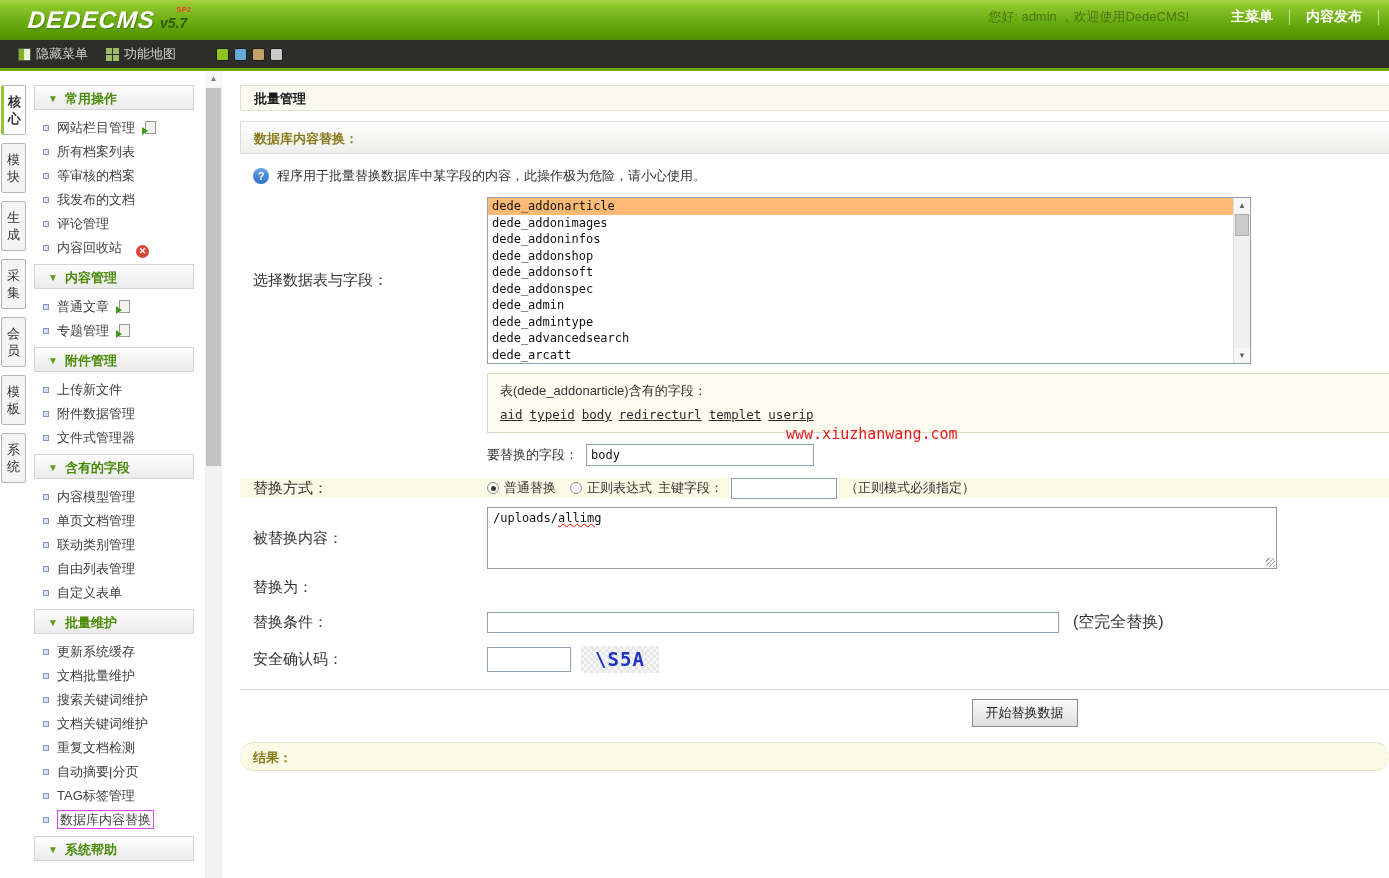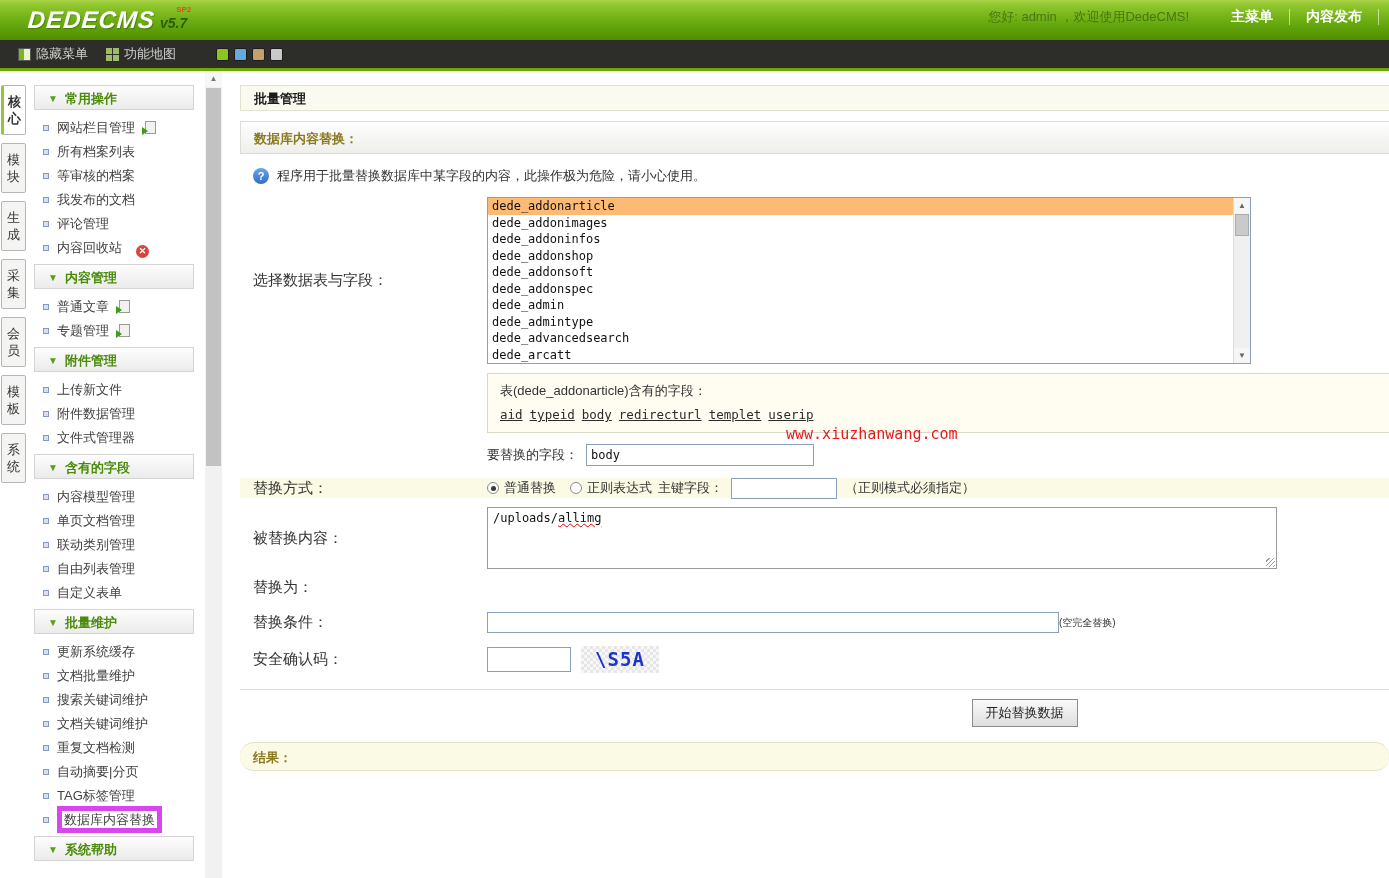--- a/index.html
+++ b/index.html
@@ -45,21 +45,21 @@
   
   .smenu { position:absolute; left:33px; top:10px; width:162px; }
   .ssec-hdr { position:relative; height:25px; line-height:25px; margin:4px 1px 6px 1px;
     border:1px solid #d4d4d4; background:linear-gradient(#fdfdfd,#ebebeb);
     color:#4a8b0a; font-weight:bold; font-size:13px; padding-left:30px; cursor:pointer; }
   .ssec-hdr .chev { position:absolute; left:13px; top:0; color:#5d9d13; font-size:10px; font-weight:normal; }
   .sitem { position:relative; height:24px; line-height:24px; padding-left:24px; font-size:13px;
     color:#404040; cursor:pointer; white-space:nowrap; }
   .sitem .bullet { position:absolute; left:10px; top:9px; width:6px; height:6px;
     background:#d7dff2; border:1px solid #8698c6; }
-  .sitem .lbl.current { border:5px solid #d946ef; padding:1px 2px; }
+  .sitem .lbl.current { border:1px solid #d946ef; padding:1px 2px; }
   .ic-docadd { display:inline-block; width:11px; height:13px; background:#f2f2ee; border:1px solid #9a9a94;
     position:relative; vertical-align:-2px; margin-left:10px; }
   .ic-docadd:after { content:""; position:absolute; left:-4px; bottom:-2px; width:0; height:0;
     border-left:6px solid #3f9a1a; border-top:4px solid transparent; border-bottom:4px solid transparent; }
   .ic-redx { display:inline-block; width:13px; height:13px; border-radius:7px; background:#d9453a;
     color:#fff; font-size:9px; font-weight:bold; line-height:13px; text-align:center;
     vertical-align:-2px; margin-left:14px; }
 
   
   .sscroll { position:absolute; left:205px; top:0; width:17px; height:100%; background:#f1f1f1; }
@@ -124,21 +124,21 @@
   .ta.h2 { height:57px; border:2px solid #7db4e0; }
   .ta .grip { position:absolute; right:1px; bottom:1px; width:9px; height:9px;
     background:repeating-linear-gradient(135deg,transparent 0 2px,#9a9a9a 2px 3px); }
   .sq { text-decoration:underline wavy #e00 1px; }
   .seltext { background:#4a8fdd; color:#fff; }
   .seltext .sq { text-decoration:underline wavy #ff5a5a 1px; }
 
   
   .row-cond { margin-top:15px; align-items:center; }
   .inp.cond { width:572px; height:21px; }
-  .cond-hint { font-size:10px; }
+  .cond-hint { margin-left:14px; font-size:16px; }
   .row-cap { margin-top:13px; align-items:center; }
   .inp.cap { width:84px; height:25px; }
   .captcha { margin-left:10px; width:78px; height:27px; line-height:26px; text-align:center;
     background:linear-gradient(45deg,#e7e7e7 25%,transparent 25%,transparent 75%,#e7e7e7 75%),
                linear-gradient(45deg,#e7e7e7 25%,#f7f7f7 25%,#f7f7f7 75%,#e7e7e7 75%);
     background-size:6px 6px; background-position:0 0,3px 3px;
     color:#1d33c9; font-weight:bold; font-size:19px; font-family:"DejaVu Sans Mono",monospace; letter-spacing:1px; }
 
   
   .row-btn { margin-top:16px; border-top:1px solid #dcdcdc; padding:9px 0 8px 420px; text-align:center; }

